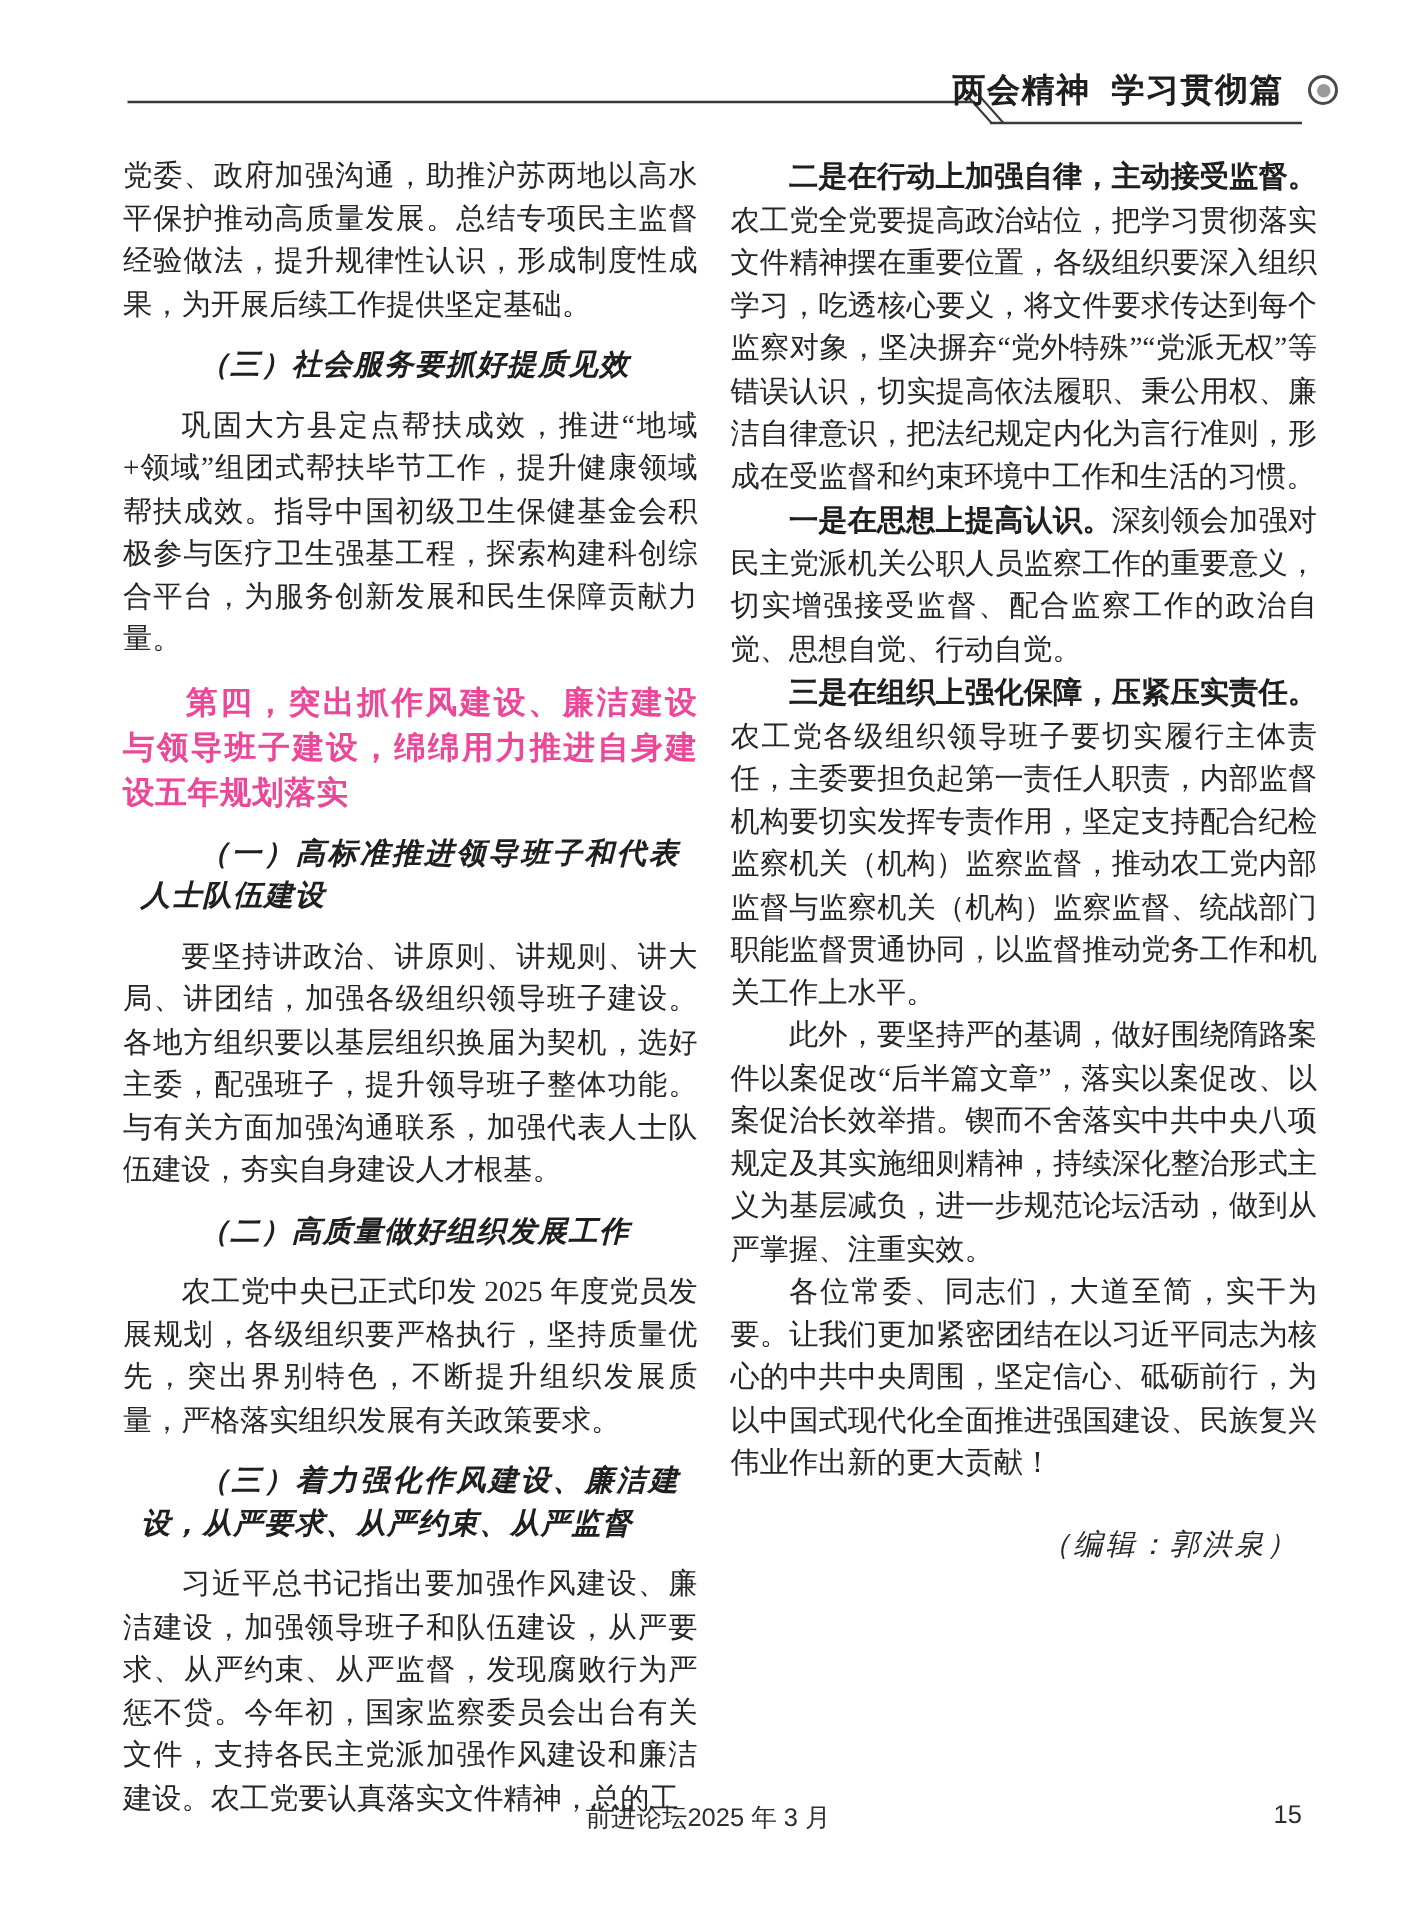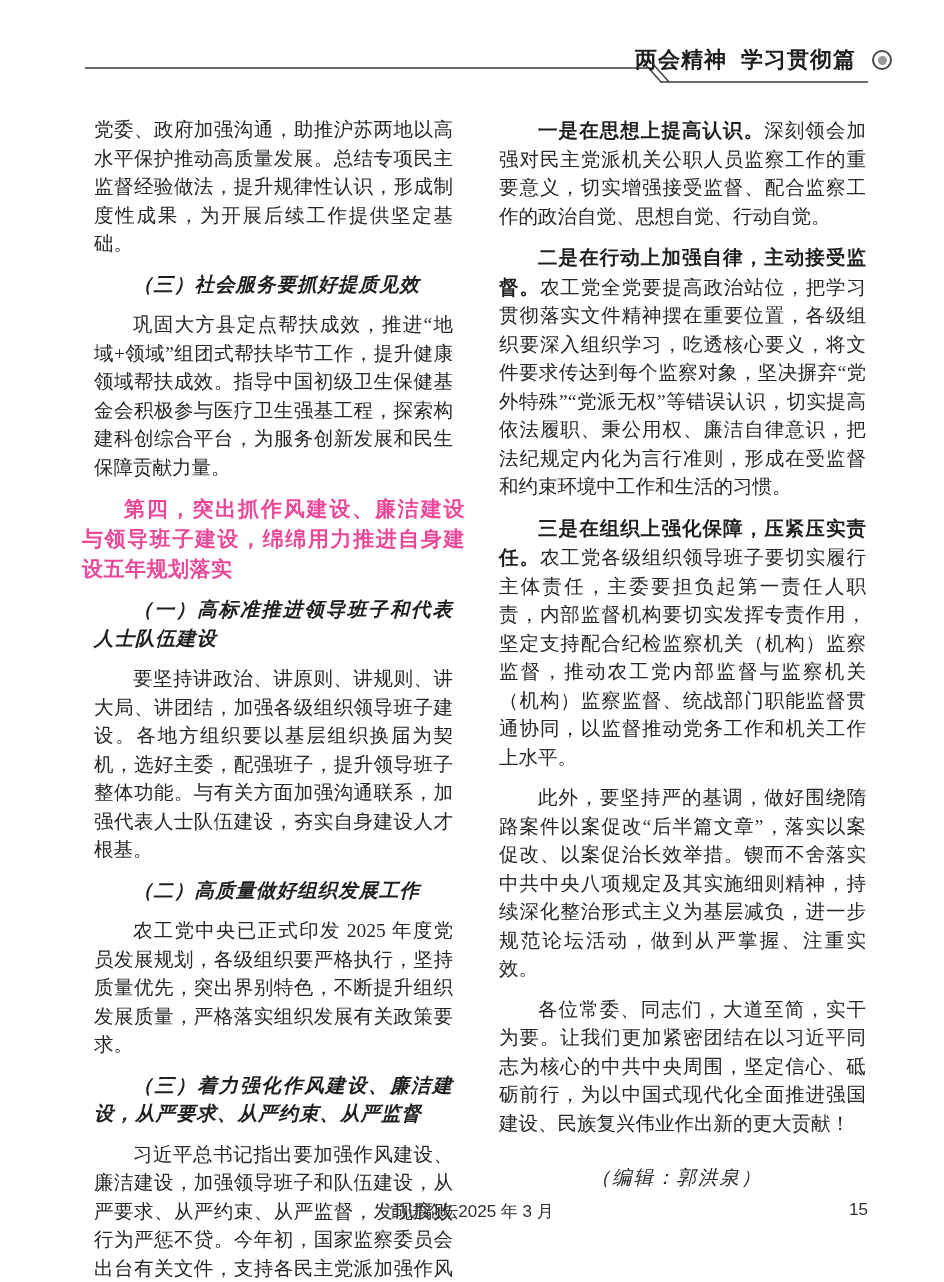--- a/index.html
+++ b/index.html
@@ -17,38 +17,38 @@
   .header .ht{font-size:22px;font-weight:700;color:#1e1e1e;letter-spacing:1px;}
   .bullseye{
     width:16px;height:16px;border:2px solid #4a4a4a;border-radius:50%;
     display:inline-flex;align-items:center;justify-content:center;margin-left:2px;
   }
   .bullseye::after{content:"";width:9px;height:9px;border-radius:50%;background:#9a9a9a;}
   
   .col{position:absolute;top:104px;text-align:justify;}
   .col-left{left:82px;width:383px;}
   .col-right{left:487px;width:391px;}
-  .col p{margin:12px;font-size:19.5px;line-height:28.5px;}
+  .col p{margin:0;font-size:19.5px;line-height:28.5px;}
   .col p.ind{text-indent:2em;}
   .col h4{
     margin:12px;font-size:19.5px;line-height:28.5px;font-weight:700;font-style:italic;
     letter-spacing:1px;text-indent:2em;color:#1f1f1f;
     font-family:"Liberation Serif","DejaVu Serif",serif;
   }
   .col h2{
     margin:12px 0 10px 0;font-size:21px;line-height:30px;font-weight:700;
     text-indent:2em;letter-spacing:0.5px;color:#ec4899;font-style:normal;
     font-family:"Liberation Sans","DejaVu Sans",sans-serif;text-align:justify;
   }
   .lead{
     font-weight:700;font-style:normal;
     font-family:"Liberation Sans","DejaVu Sans",sans-serif;color:#1f1f1f;
   }
   .editor{
-    margin-top:26px !important;text-align:center;padding-right:12px;
+    margin-top:26px !important;text-align:right;padding-right:12px;
     font-style:italic;letter-spacing:2px;
   }
   
   .footer{
     position:absolute;left:0;top:1200px;width:100%;
     display:flex;justify-content:center;
     font-family:"Liberation Sans","DejaVu Sans",sans-serif;
     font-size:17px;color:#2e2e2e;
   }
   .pageno{
@@ -82,22 +82,22 @@
     <h2>第四，突出抓作风建设、廉洁建设与领导班子建设，绵绵用力推进自身建设五年规划落实</h2>
     <h4>（一）高标准推进领导班子和代表人士队伍建设</h4>
     <p class="ind">要坚持讲政治、讲原则、讲规则、讲大局、讲团结，加强各级组织领导班子建设。各地方组织要以基层组织换届为契机，选好主委，配强班子，提升领导班子整体功能。与有关方面加强沟通联系，加强代表人士队伍建设，夯实自身建设人才根基。</p>
     <h4>（二）高质量做好组织发展工作</h4>
     <p class="ind">农工党中央已正式印发 2025 年度党员发展规划，各级组织要严格执行，坚持质量优先，突出界别特色，不断提升组织发展质量，严格落实组织发展有关政策要求。</p>
     <h4>（三）着力强化作风建设、廉洁建设，从严要求、从严约束、从严监督</h4>
     <p class="ind">习近平总书记指出要加强作风建设、廉洁建设，加强领导班子和队伍建设，从严要求、从严约束、从严监督，发现腐败行为严惩不贷。今年初，国家监察委员会出台有关文件，支持各民主党派加强作风建设和廉洁建设。农工党要认真落实文件精神，总的工</p>
   </div>
 
   <div class="col col-right">
+    <p class="ind"><strong class="lead">二是在行动上加强自律，主动接受监督。</strong><span>农工党全党要提高政治站位，把学习贯彻落实文件精神摆在重要位置，各级组织要深入组织学习，吃透核心要义，将文件要求传达到每个监察对象，坚决摒弃“党外特殊”“党派无权”等错误认识，切实提高依法履职、秉公用权、廉洁自律意识，把法纪规定内化为言行准则，形成在受监督和约束环境中工作和生活的习惯。</span></p>
     <p class="ind"><strong class="lead">一是在思想上提高认识。</strong><span>深刻领会加强对民主党派机关公职人员监察工作的重要意义，切实增强接受监督、配合监察工作的政治自觉、思想自觉、行动自觉。</span></p>
-    <p class="ind"><strong class="lead">二是在行动上加强自律，主动接受监督。</strong><span>农工党全党要提高政治站位，把学习贯彻落实文件精神摆在重要位置，各级组织要深入组织学习，吃透核心要义，将文件要求传达到每个监察对象，坚决摒弃“党外特殊”“党派无权”等错误认识，切实提高依法履职、秉公用权、廉洁自律意识，把法纪规定内化为言行准则，形成在受监督和约束环境中工作和生活的习惯。</span></p>
     <p class="ind"><strong class="lead">三是在组织上强化保障，压紧压实责任。</strong><span>农工党各级组织领导班子要切实履行主体责任，主委要担负起第一责任人职责，内部监督机构要切实发挥专责作用，坚定支持配合纪检监察机关（机构）监察监督，推动农工党内部监督与监察机关（机构）监察监督、统战部门职能监督贯通协同，以监督推动党务工作和机关工作上水平。</span></p>
     <p class="ind">此外，要坚持严的基调，做好围绕隋路案件以案促改“后半篇文章”，落实以案促改、以案促治长效举措。锲而不舍落实中共中央八项规定及其实施细则精神，持续深化整治形式主义为基层减负，进一步规范论坛活动，做到从严掌握、注重实效。</p>
     <p class="ind">各位常委、同志们，大道至简，实干为要。让我们更加紧密团结在以习近平同志为核心的中共中央周围，坚定信心、砥砺前行，为以中国式现代化全面推进强国建设、民族复兴伟业作出新的更大贡献！</p>
     <p class="editor">（编辑：郭洪泉）</p>
   </div>
 
   <div class="footer">
     <span>前进论坛</span>
     <span>2025 年 3 月</span>
   </div>

